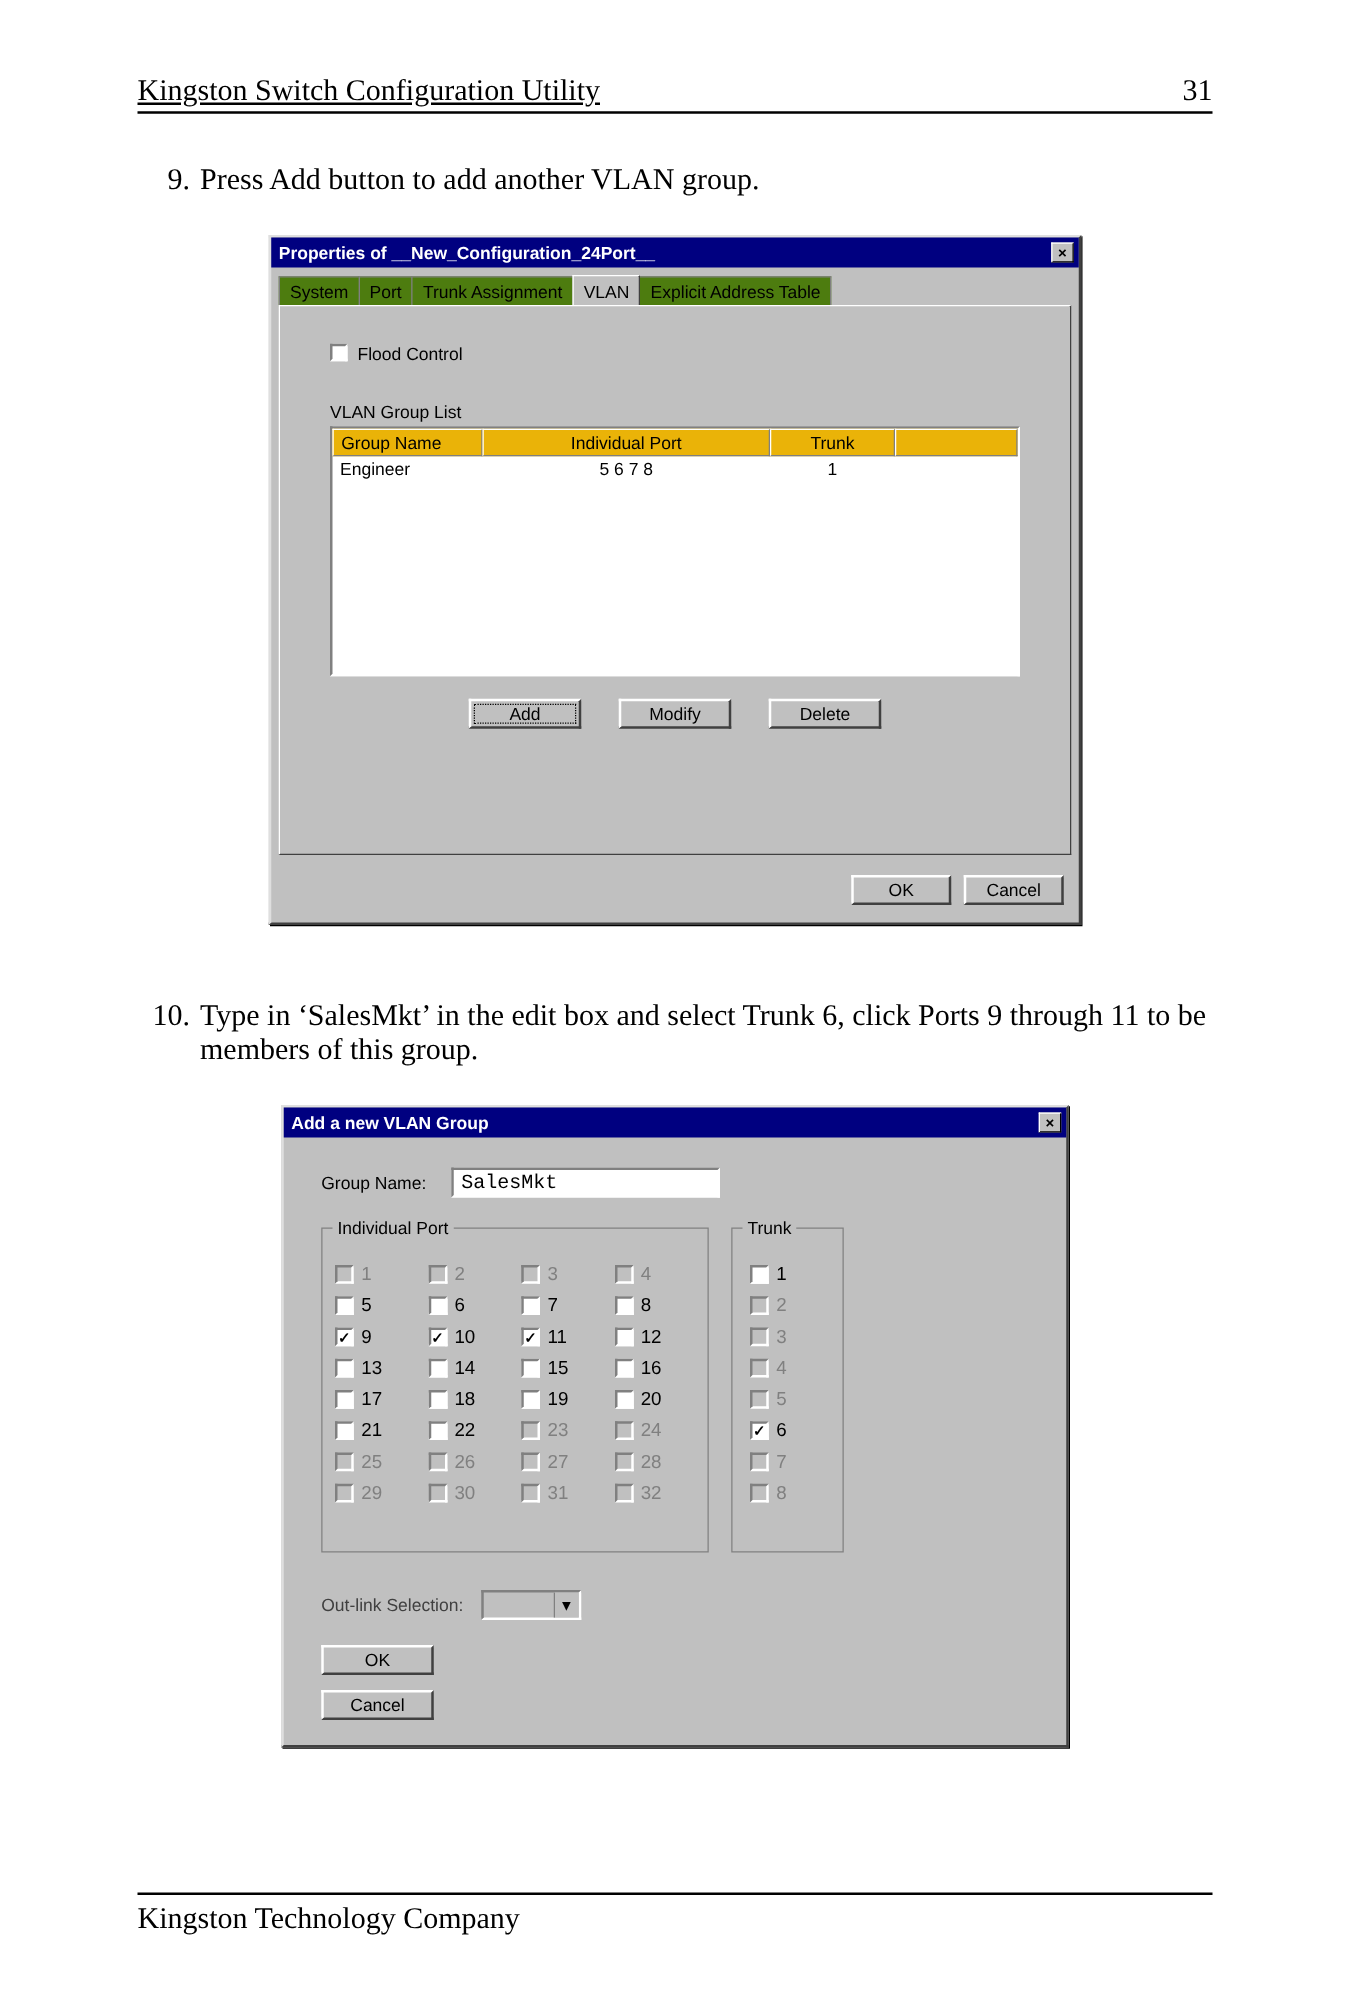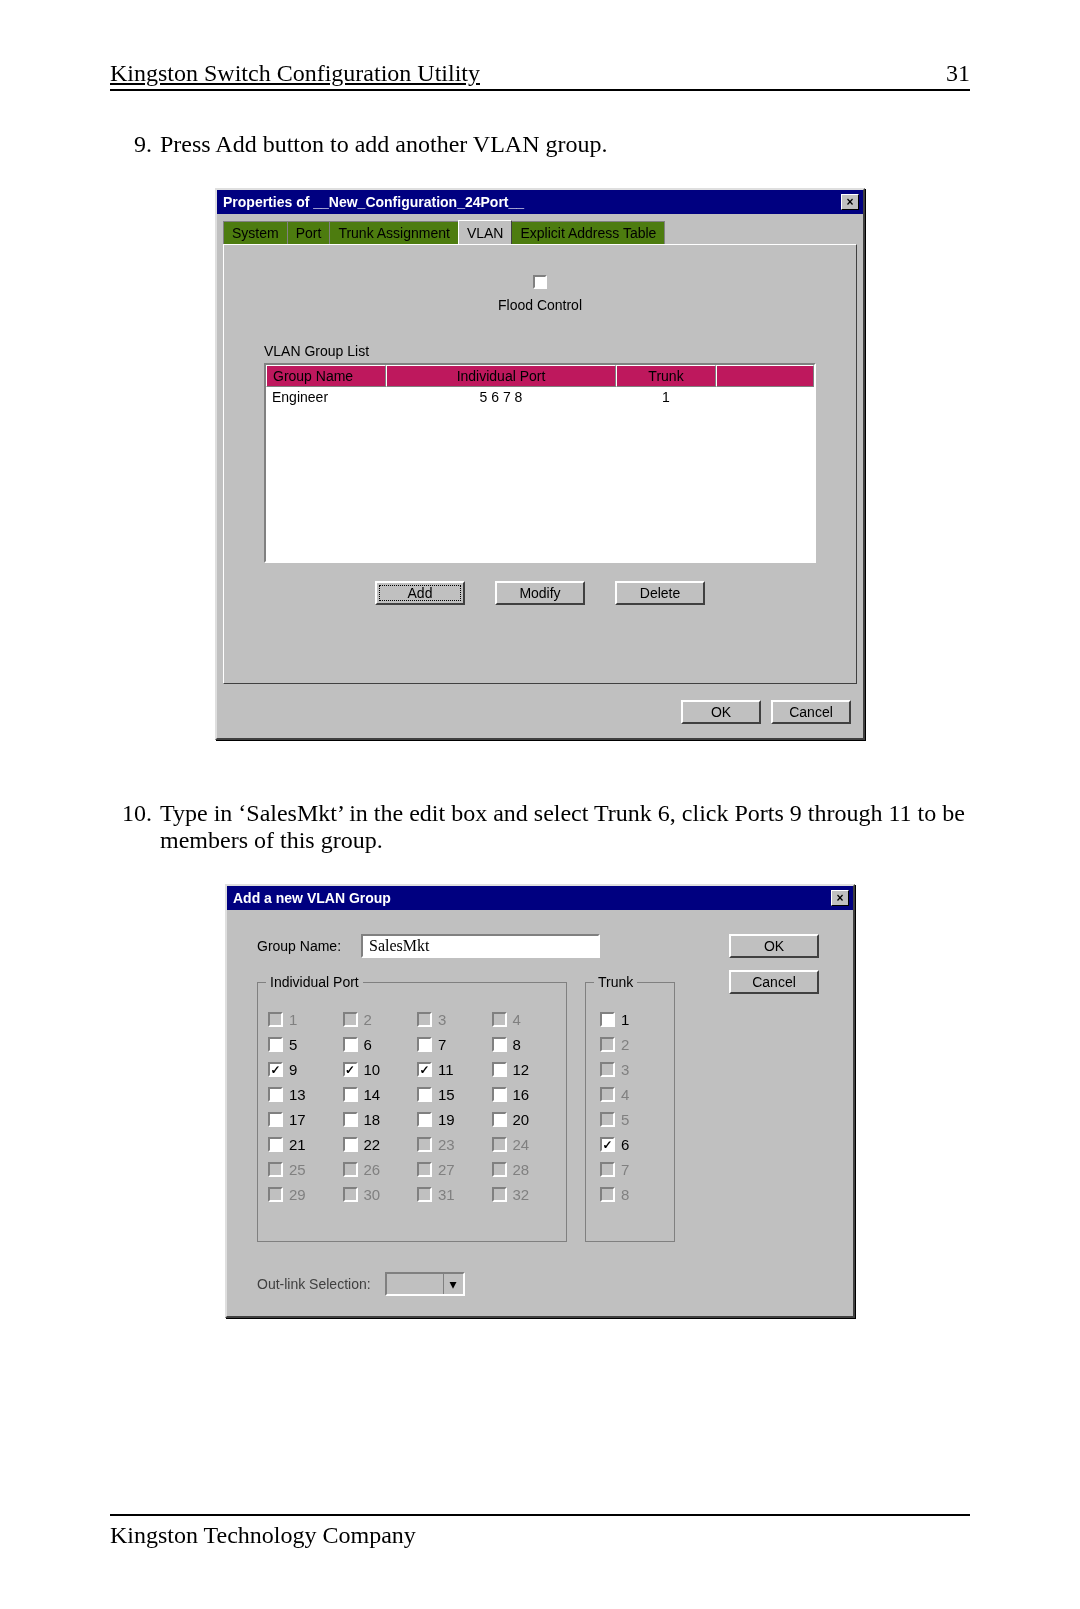--- a/index.html
+++ b/index.html
@@ -117,34 +117,34 @@
   }
   .tab-panel {
     margin: 0 6px 6px 6px;
     border: 1px solid #fff;
     border-right-color: #404040; border-bottom-color: #404040;
     background: #c0c0c0;
     padding: 30px 40px 30px 40px;
     min-height: 440px;
     position: relative;
   }
-  .chk-row { display: flex; align-items: center; gap: 8px; margin-bottom: 30px; flex-direction: column; }
+  .chk-row { display: flex; gap: 8px; margin-bottom: 30px; }
   .chk95 {
     width: 14px; height: 14px; background: #fff;
     border: 2px solid; border-top-color: #808080; border-left-color: #808080;
     border-right-color: #fff; border-bottom-color: #fff;
   }
   .list-label { margin-bottom: 4px; }
   .list95 {
     height: 200px;
     background: #fff;
     border: 2px solid; border-top-color: #808080; border-left-color: #808080;
     border-right-color: #fff; border-bottom-color: #fff;
   }
-  .list95 .hdr { display: flex; background: #be185d; }
+  .list95 .hdr { display: flex; background: #eab308; }
   .list95 .hdr > div {
     border: 1px solid; border-top-color: #fff; border-left-color: #fff;
     border-right-color: #808080; border-bottom-color: #808080;
     padding: 2px 6px; font-size: 14px;
   }
   .list95 .row { display: flex; }
   .list95 .row > div { padding: 2px 6px; font-size: 14px; }
   .col-a { width: 120px; }
   .col-b { width: 230px; text-align: center;}
   .col-c { width: 100px; text-align: center;}
@@ -152,31 +152,31 @@
   .btn-row { display: flex; justify-content: center; gap: 30px; margin-top: 18px; }
   .btn-row .btn95 { width: 90px; }
   .dlg-footer {
     display: flex; justify-content: flex-end; gap: 10px;
     padding: 10px 12px 14px 12px;
   }
   .dlg-footer .btn95 { width: 80px; }
 
   
   .dlg2 { width: 630px; }
-  .dlg2-body { padding: 24px 24px 20px 30px; display: flex; gap: 20px; }
+  .dlg2-body { padding: 24px 24px 20px 30px; display: flex; gap: 20px; flex-direction: column; }
   .dlg2-left { flex: 1; }
   .dlg2-right { width: 100px; display: flex; flex-direction: column; gap: 12px; align-items: stretch; }
   .dlg2-right .btn95 { width: 90px; }
   .form-row { display: flex; align-items: center; gap: 20px; margin-bottom: 24px; }
   .text95 {
     background: #fff; border: 2px solid;
     border-top-color: #808080; border-left-color: #808080;
     border-right-color: #fff; border-bottom-color: #fff;
-    height: 24px; padding: 2px 6px; width: 239px;
-    font-family: Liberation Serif, serif; font-size: 16px;
+    height: 24px; padding: 2px 6px; width: 215px;
+    font-family: Liberation Mono, monospace; font-size: 16px;
   }
   .ports-trunk-row { display: flex; gap: 18px; align-items: flex-start; }
   .ports-box { width: 310px; height: 260px; }
   .trunk-box { width: 90px; height: 260px; }
   .grid-ports {
     display: grid;
     grid-template-columns: repeat(4, 1fr);
     gap: 8px 10px;
     padding-top: 14px;
   }

